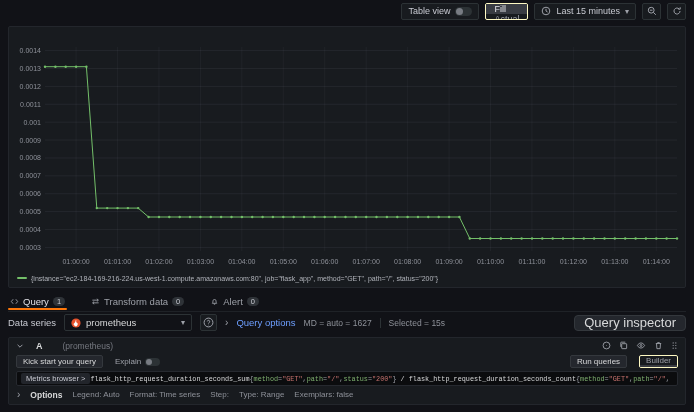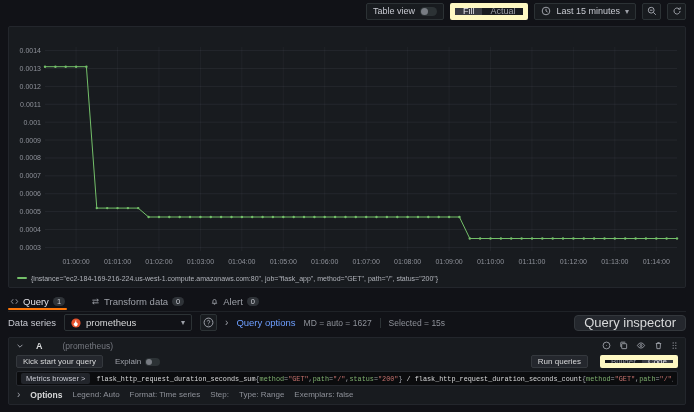--- a/index.html
+++ b/index.html
@@ -17,21 +17,21 @@
     display:flex; align-items:center; justify-content:flex-end; gap:6px;
     padding:0 8px; background:#111217;
   }
   .chip {
     height:17px; display:flex; align-items:center; gap:5px;
     border:1px solid #2c3235; border-radius:2px; padding:0 6px;
     font-size:9px; color:#c7c9d1; background:#181b1f; cursor:pointer;
   }
   .switch { width:17px; height:9px; border-radius:5px; background:#2c3235; position:relative; }
   .switch::after { content:""; position:absolute; left:1px; top:1px; width:7px; height:7px; border-radius:50%; background:#787c83; }
-  .seg-group { display:flex; height:17px; border:5px solid #fef9c3; border-radius:2px; overflow:hidden; background:#181b1f; }
+  .seg-group { display:flex; height:17px; border:1px solid #fef9c3; border-radius:2px; overflow:hidden; background:#181b1f;flex-direction:column; }
   .seg-btn { padding:0 8px; font-size:9px; color:#9da0a8; display:flex; align-items:center; cursor:pointer; }
   .seg-btn.active { background:#383b42; color:#e6e6ec; }
   .icon-btn { width:19px; height:17px; display:flex; align-items:center; justify-content:center; border:1px solid #2c3235; border-radius:2px; background:#181b1f; cursor:pointer; }
   .caret { font-size:8px; color:#9da0a8; }
 
   
   #panel {
     position:absolute; left:8px; top:26px; width:678px; height:262px;
     background:#181b1f; border:1px solid #23262c; border-radius:2px;
   }
@@ -81,21 +81,21 @@
   #qc-icons { margin-left:auto; display:flex; align-items:center; gap:8px; }
   #qc-toolbar { height:17px; display:flex; align-items:center; gap:12px; padding:0 7px; }
   .sm-btn { height:13px; display:flex; align-items:center; padding:0 6px; font-size:8px; color:#d8d9da; background:#24272d; border:1px solid #34383d; border-radius:2px; cursor:pointer; }
   #explain-wrap { display:flex; align-items:center; gap:4px; }
   #explain-label { font-size:8px; color:#9da0a8; }
   .sw-sm { width:15px; height:8px; border-radius:4px; background:#2c3235; position:relative; }
   .sw-sm::after { content:""; position:absolute; left:1px; top:1px; width:6px; height:6px; border-radius:50%; background:#787c83; }
   #qc-toolbar .spacer { flex:1; }
   .seg-group.mini { height:13px; }
   .seg-group.mini .seg-btn { font-size:8px; padding:0 6px; }
-  #editor-row { margin:1px 7px 0; height:15px; background:#0b0c0e; border:1px solid #26292f; border-radius:2px; display:flex; align-items:center; gap:6px; padding:0 4px; overflow:hidden; }
+  #editor-row { margin:1px 7px 0; height:15px; background:#0b0c0e; border:1px solid #26292f; border-radius:2px; display:flex; align-items:center; padding:0 4px; overflow:hidden; }
   #metrics-browser { flex:0 0 auto; font-size:7.5px; color:#c7c9d1; background:#22252b; border-radius:2px; padding:1px 5px; cursor:pointer; }
   #code-line { font-family:"Liberation Mono", monospace; font-size:6.8px; white-space:nowrap; overflow:hidden; }
   .tok-metric { color:#d8d9da; }
   .tok-label  { color:#7fb06f; }
   .tok-string { color:#c4706c; }
   .tok-punct  { color:#9da0a8; }
   #warning-row { padding:2px 8px 0; font-size:7.5px; white-space:nowrap; overflow:hidden; }
   #warning-text { color:#ff9830; }
   #warning-link { color:#d8a75b; text-decoration:underline; cursor:pointer; margin-left:3px; }
   #options-row { display:flex; align-items:center; gap:10px; padding:3px 8px 0; }

